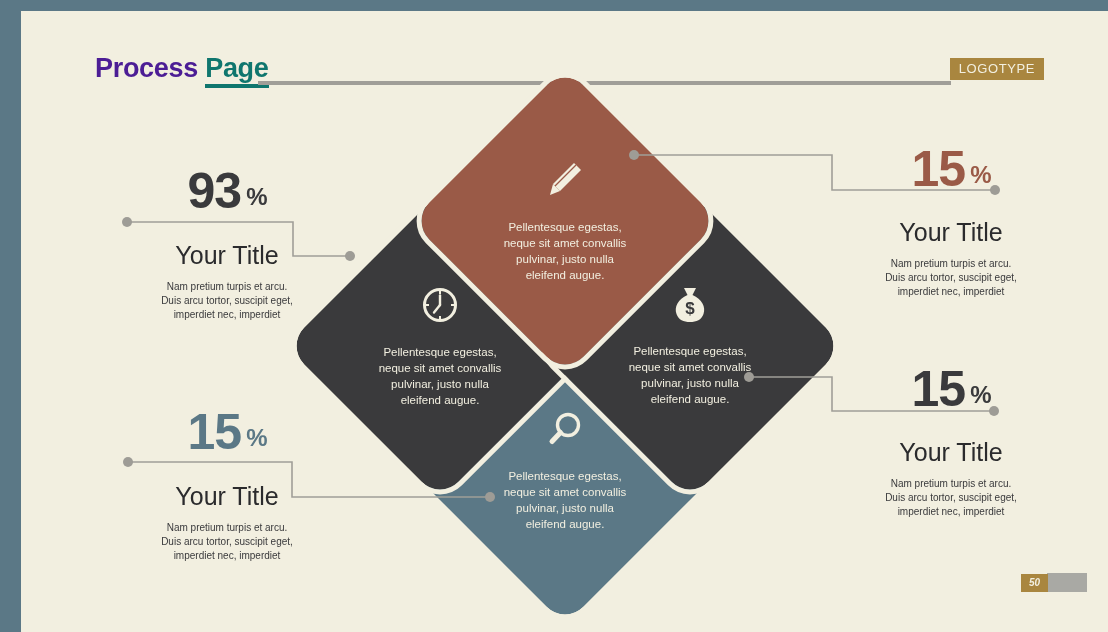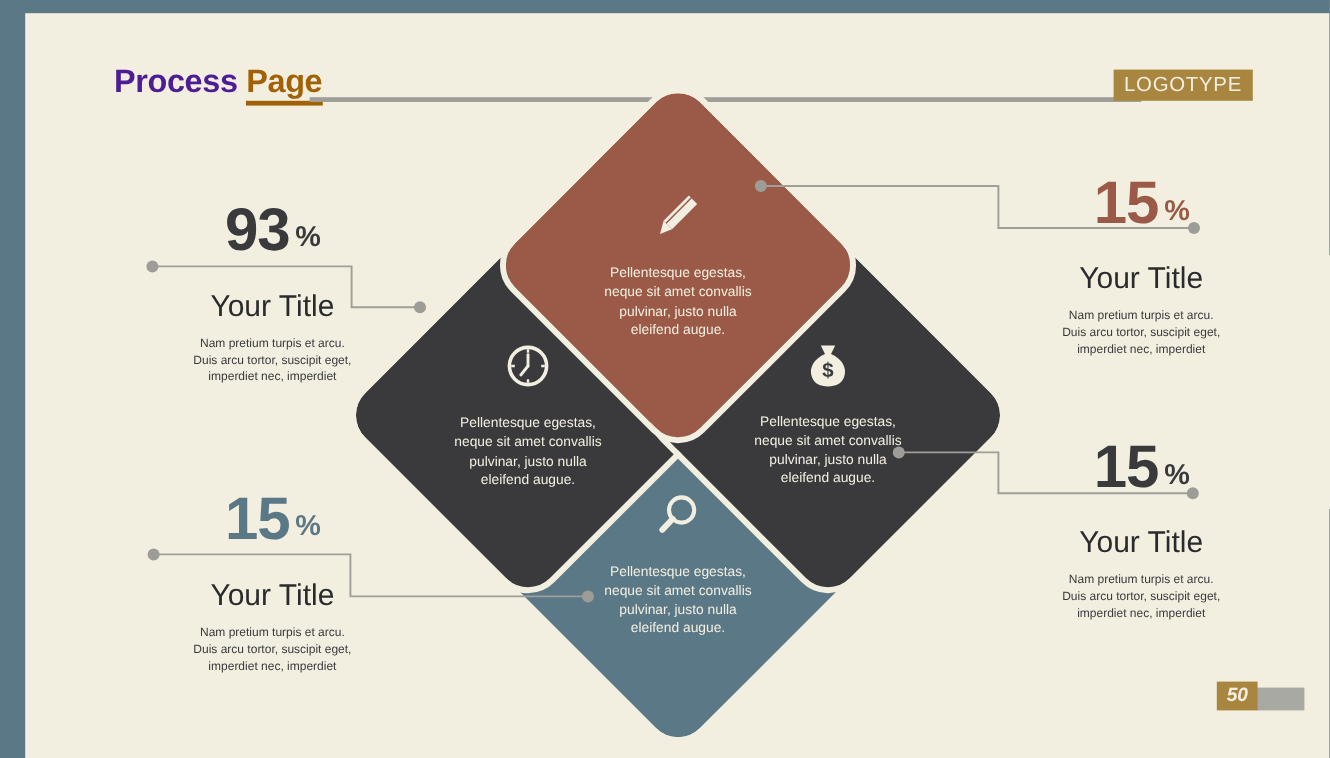--- a/index.html
+++ b/index.html
@@ -37,52 +37,52 @@
     position: absolute;
     left: 74px;
     top: 42px;
     font-size: 27px;
     font-weight: bold;
     letter-spacing: -0.3px;
     white-space: nowrap;
   }
   .hdr-process { color: #4c1d95; }
   .hdr-page {
-    color: #a16207;
-    border-bottom: 4px solid #a16207;
+    color: #0f766e;
+    border-bottom: 4px solid #0f766e;
     padding-bottom: 1px;
   }
   .hdr-rule {
     position: absolute;
     left: 237px;
     top: 70px;
     width: 693px;
     height: 4px;
     background: #a09e98;
   }
   .logotype {
     position: absolute;
     right: 64px;
     top: 47px;
     background: #a9863f;
     color: #f2efe0;
-    font-size: 17px;
+    font-size: 13px;
     letter-spacing: 0.6px;
     padding: 4px 9px 5px 9px;
     line-height: 1;
   }
 
   
   .pagenum {
     position: absolute;
     right: 60px;
     bottom: 40px;
     background: #a9863f;
     color: #f2efe0;
-    font-size: 16px;
+    font-size: 10px;
     font-weight: bold;
     padding: 4px 8px;
     line-height: 1;
     font-style: italic;
   }
   .footbar {
     position: absolute;
     right: 21px;
     bottom: 40px;
     width: 40px;

